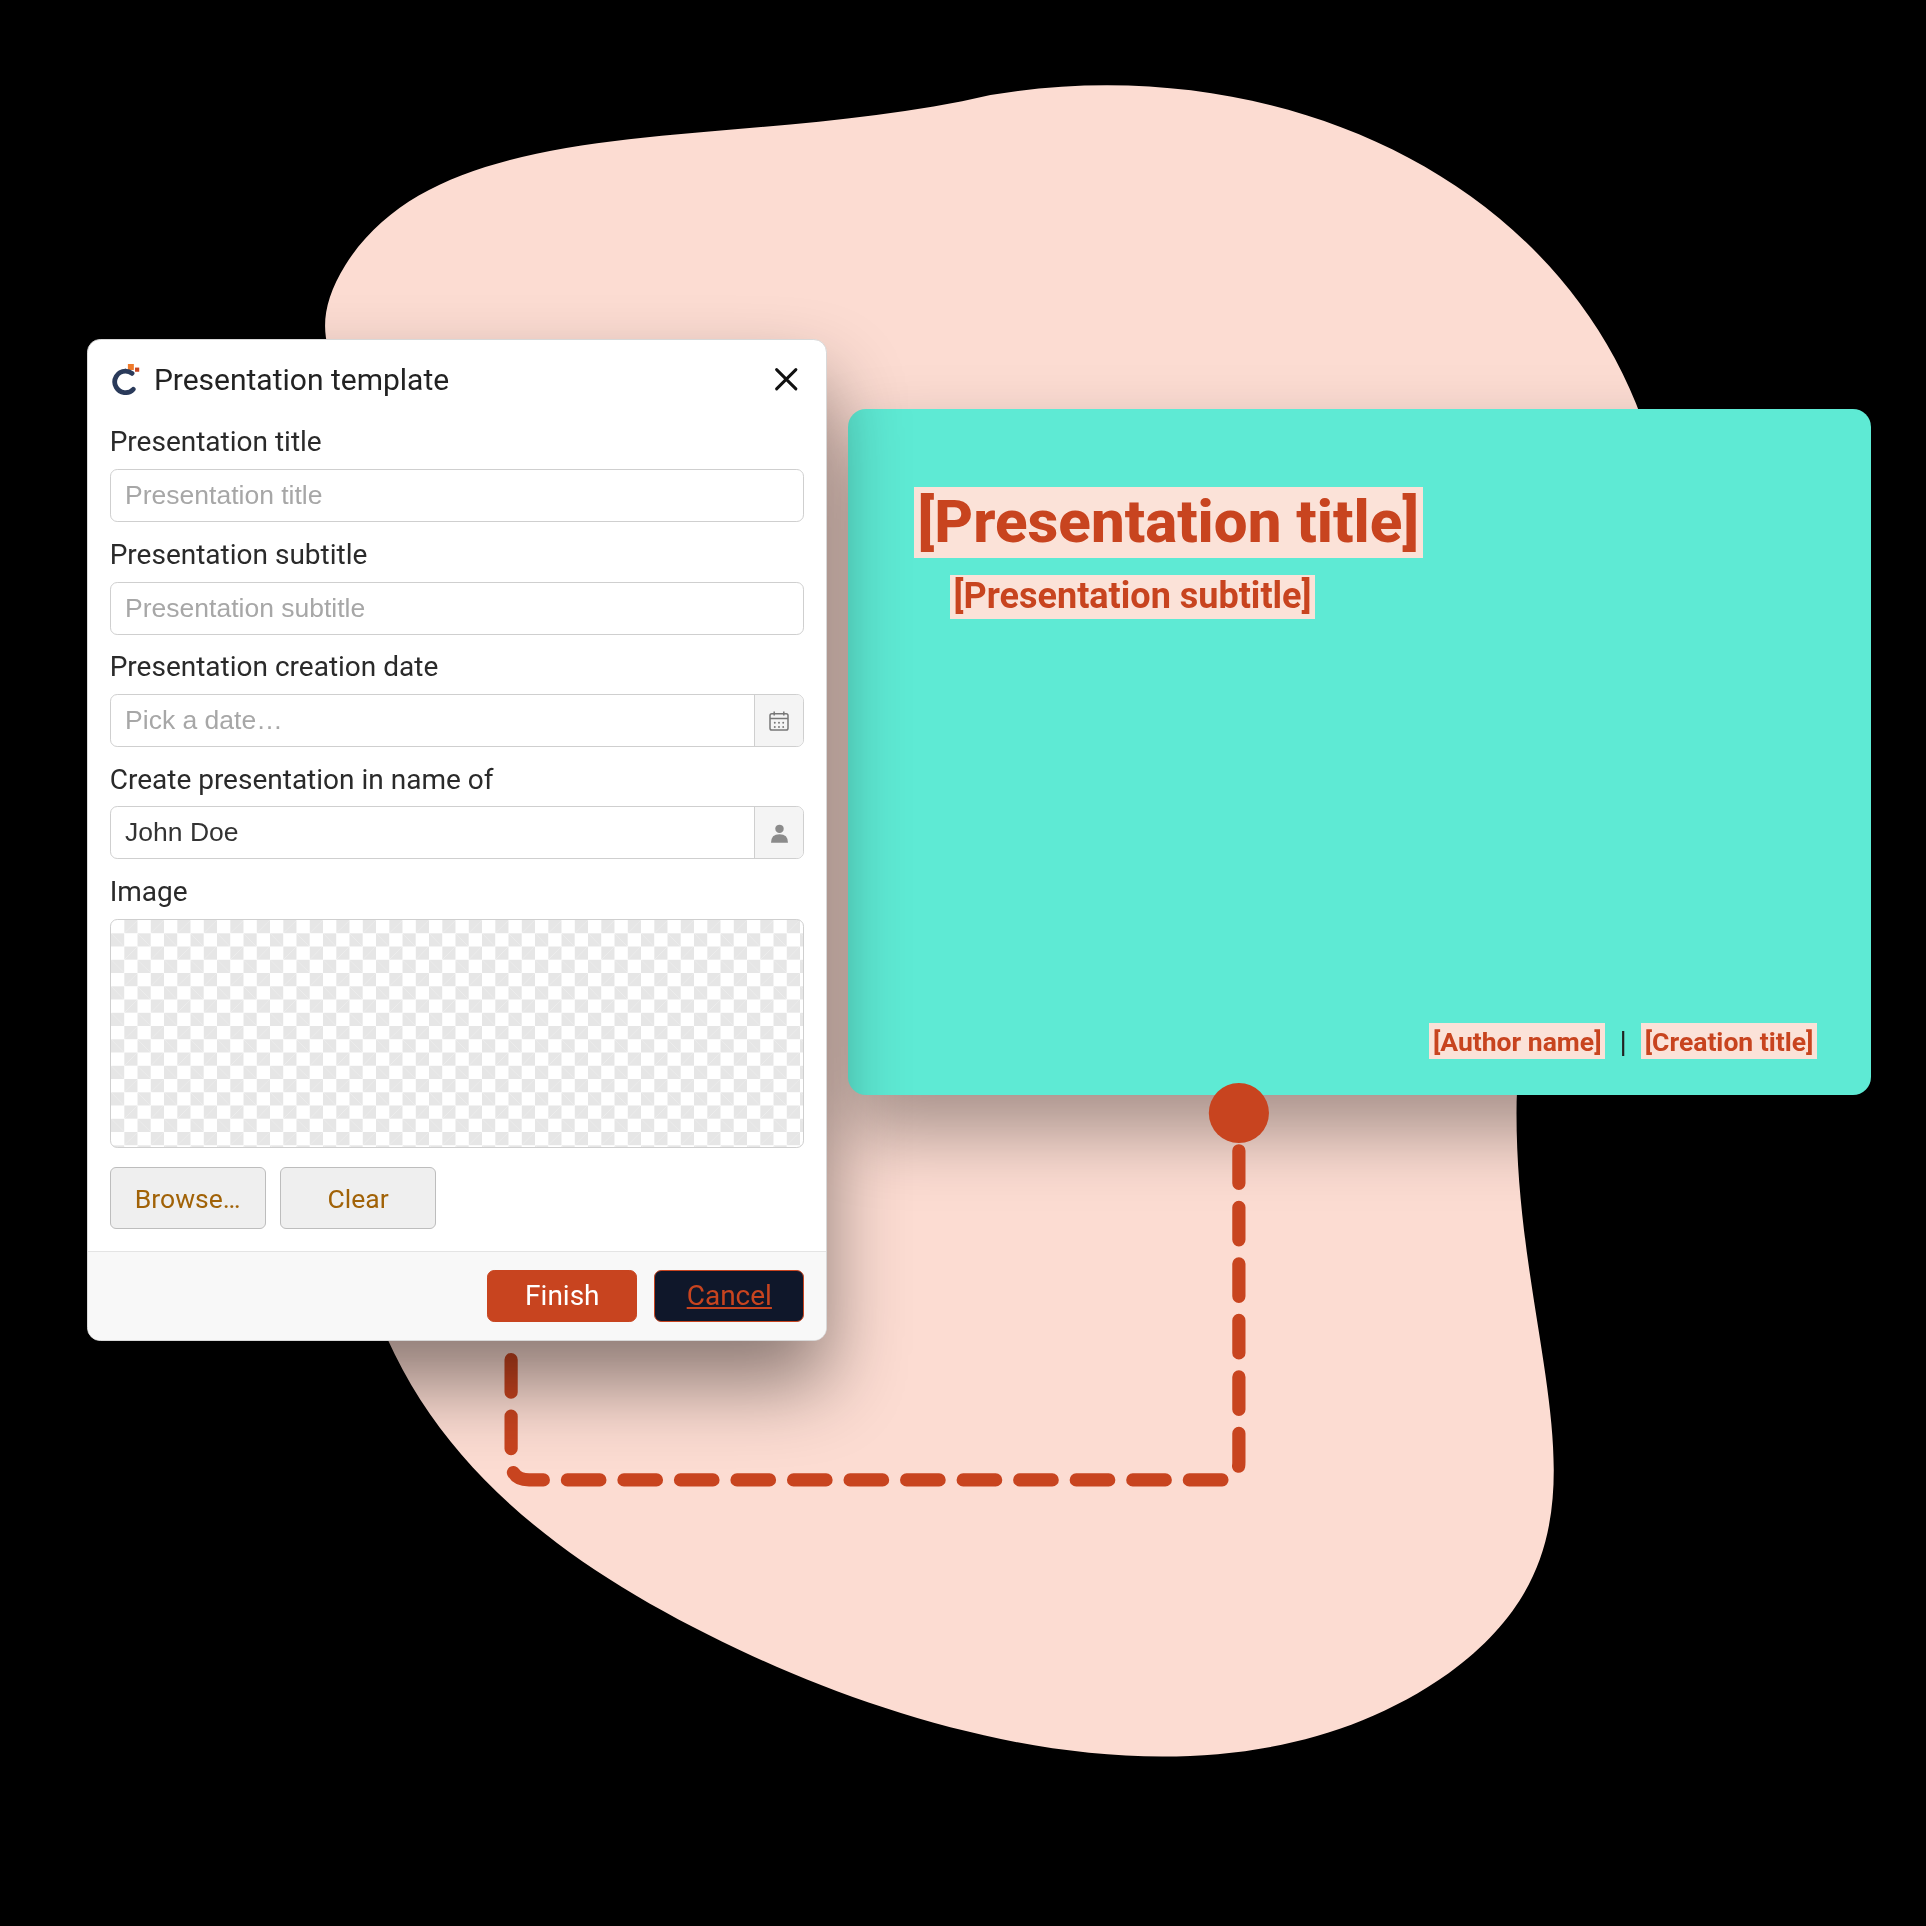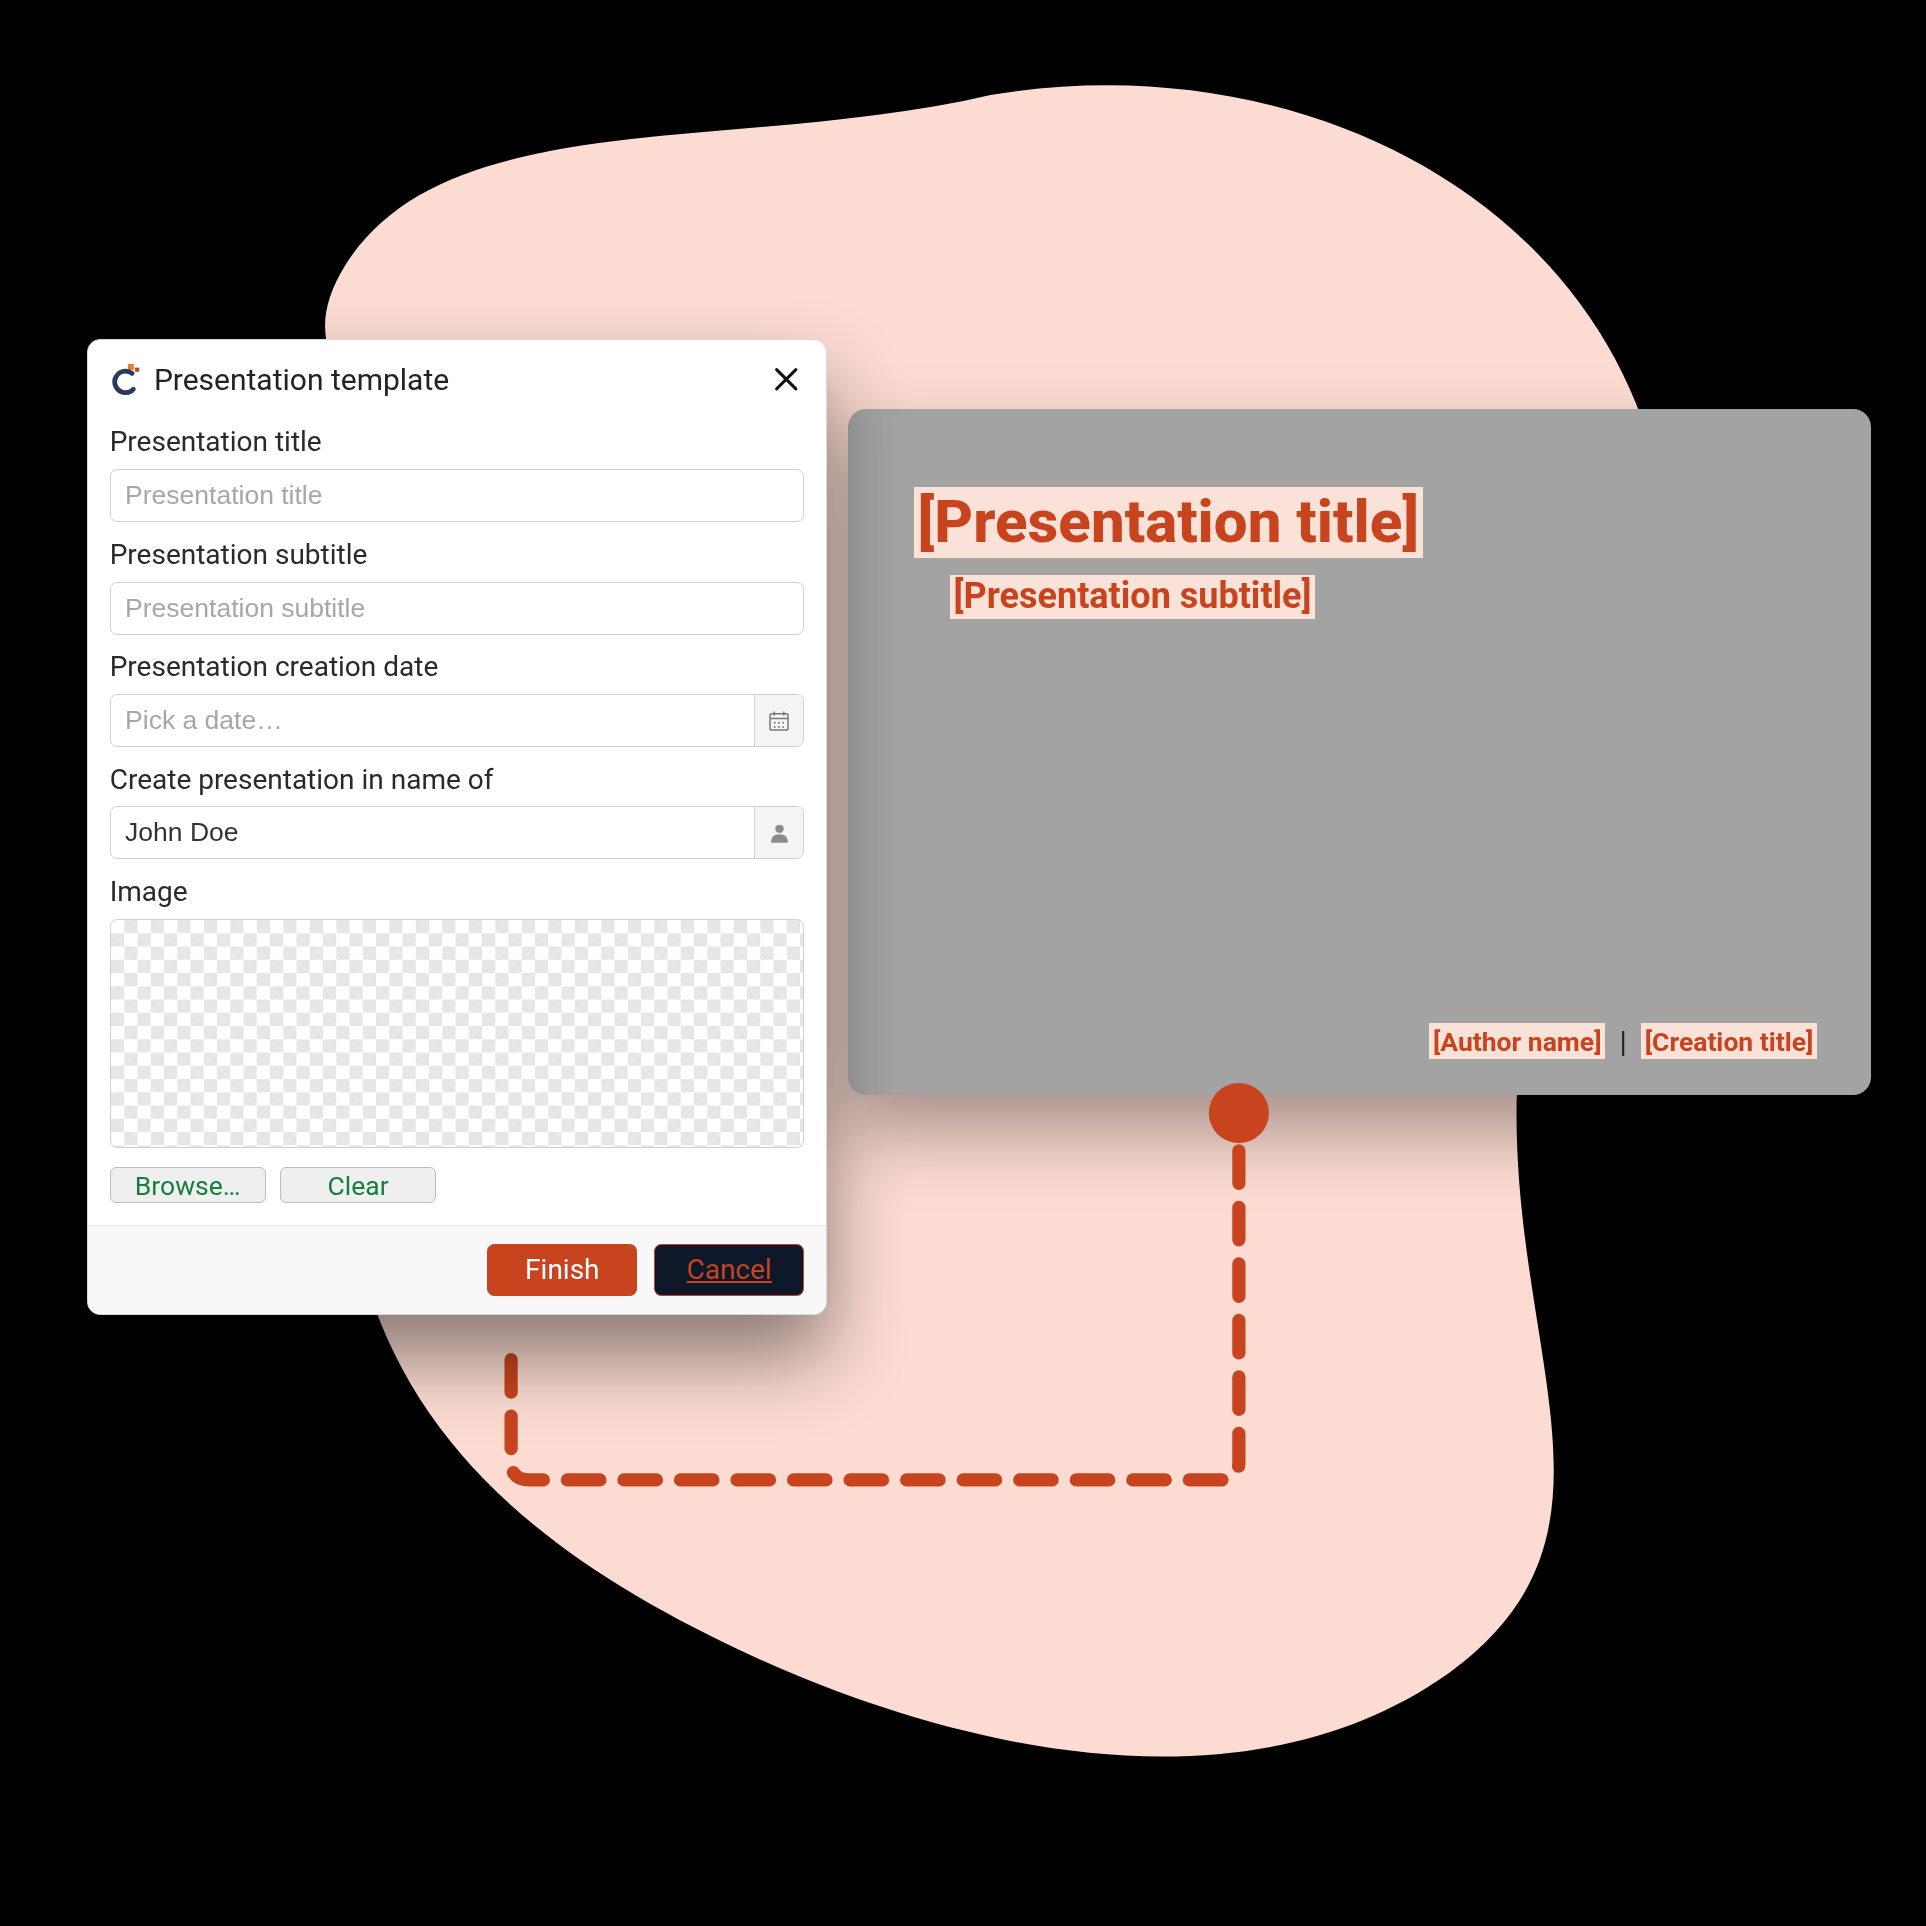--- a/index.html
+++ b/index.html
@@ -35,21 +35,21 @@
     pointer-events: none;
   }
 
   
   .slide {
     position: absolute;
     left: 848px;
     top: 409px;
     width: 1023px;
     height: 686px;
-    background: #a3a3a3;
+    background: #5eead4;
     border-radius: 18px;
     box-shadow: 0 36px 72px rgba(0,0,0,0.35);
     padding: 78px 54px 36px 66px;
     display: flex;
     flex-direction: column;
   }
   .slide .title-wrap { margin-bottom: 17px; }
   .slide .title {
     display: inline-block;
     font-size: 60px;
@@ -182,27 +182,27 @@
       linear-gradient(-45deg, transparent 75%, #e6e6e6 75%);
     background-size: 26.5px 26.5px;
     background-position: 0 0, 0 13.2px, 13.2px -13.2px, -13.2px 0;
   }
   .img-buttons {
     display: flex;
     gap: 14.4px;
     margin-top: 8.4px;
   }
   .sbtn {
-    height: 36px;
+    height: 62px;
     min-width: 156px;
     border: 1.2px solid #bdbdbd;
     border-radius: 6px;
     background: #efefef;
     font-size: 26.5px;
-    color: #15803d;
+    color: #a16207;
     display: inline-flex;
     align-items: center;
     justify-content: center;
     padding: 0 21.7px;
     cursor: pointer;
   }
   .dialog-footer {
     border-top: 1.2px solid #e4e4e4;
     background: #f8f8f8;
     padding: 18px 21.7px;

